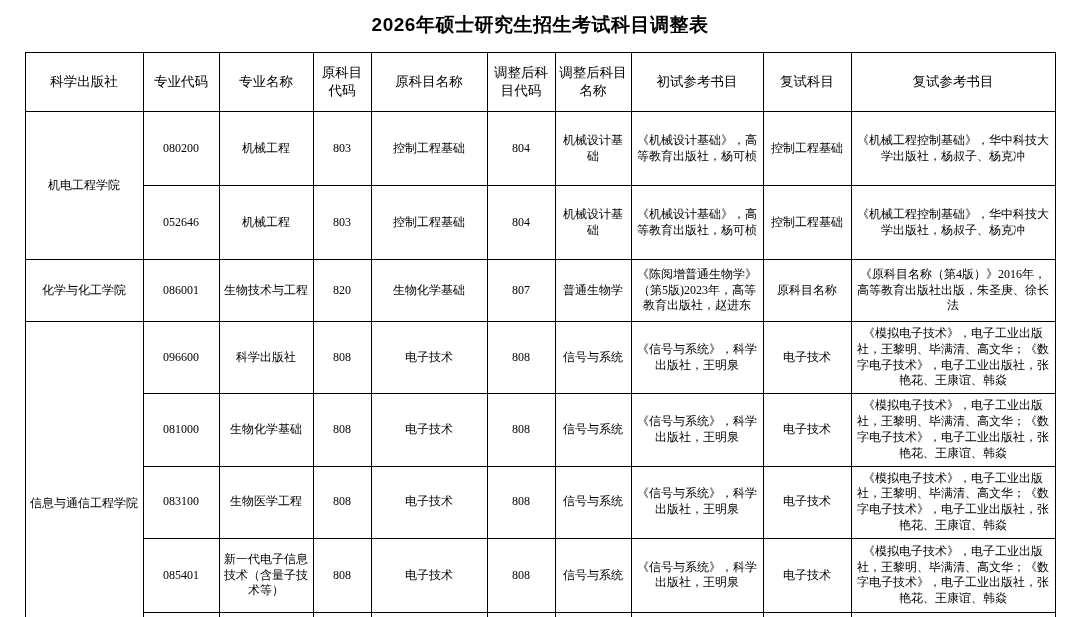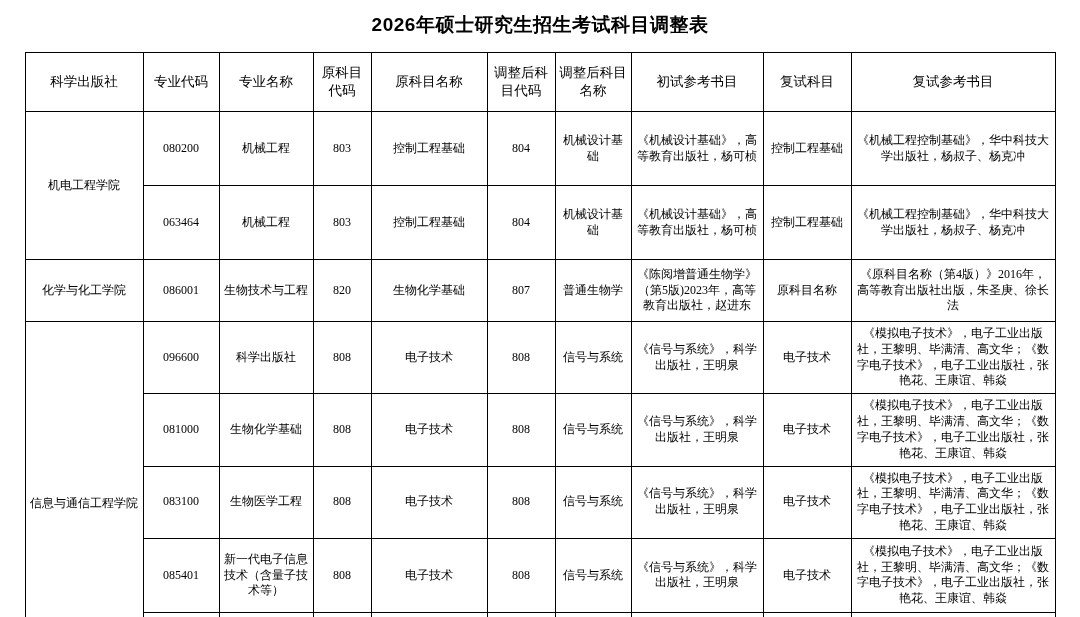--- a/index.html
+++ b/index.html
@@ -120,21 +120,21 @@
           <td>机械工程</td>
           <td class="num-cell">803</td>
           <td>控制工程基础</td>
           <td class="num-cell">804</td>
           <td>机械设计基础</td>
           <td class="book-cell">《机械设计基础》，高等教育出版社，杨可桢</td>
           <td>控制工程基础</td>
           <td class="book-cell">《机械工程控制基础》，华中科技大学出版社，杨叔子、杨克冲</td>
         </tr>
         <tr style="height: 74px;">
-          <td class="num-cell">063464</td>
+          <td class="num-cell">052646</td>
           <td>机械工程</td>
           <td class="num-cell">803</td>
           <td>控制工程基础</td>
           <td class="num-cell">804</td>
           <td>机械设计基础</td>
           <td class="book-cell">《机械设计基础》，高等教育出版社，杨可桢</td>
           <td>控制工程基础</td>
           <td class="book-cell">《机械工程控制基础》，华中科技大学出版社，杨叔子、杨克冲</td>
         </tr>
         <tr style="height: 62px;">

